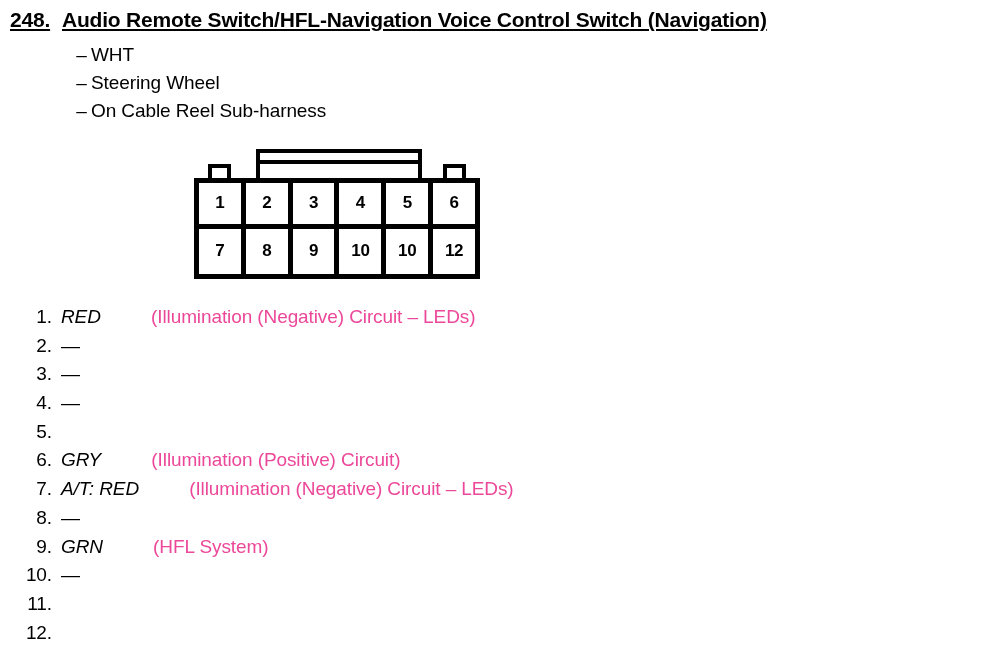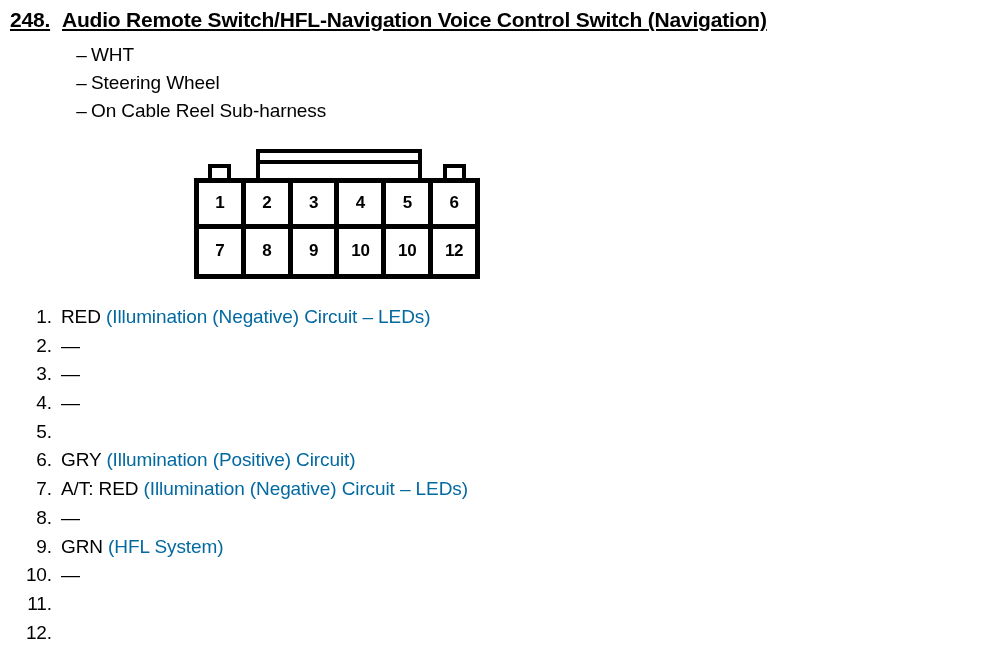--- a/index.html
+++ b/index.html
@@ -157,22 +157,22 @@
   .pin-num {
     width: 38px;
     text-align: right;
     flex: 0 0 38px;
     color: #000000;
   }
   .pin-body {
     margin-left: 9px;
     color: #000000;
   }
-  .pin-code { color: #000000; }
-  .pin-desc { color: #0369a1; }
+  .pin-code { color: #000000; font-style: italic; }
+  .pin-desc { color: #ec4899; margin-left: 45px; }
   .pin-empty { color: #000000; }
 </style>
 </head>
 <body>
 
 <div class="header">
   <div class="title-row">
     <span class="title-num">248.</span>
     <span class="title-text">Audio Remote Switch/HFL-Navigation Voice Control Switch (Navigation)</span>
   </div>

